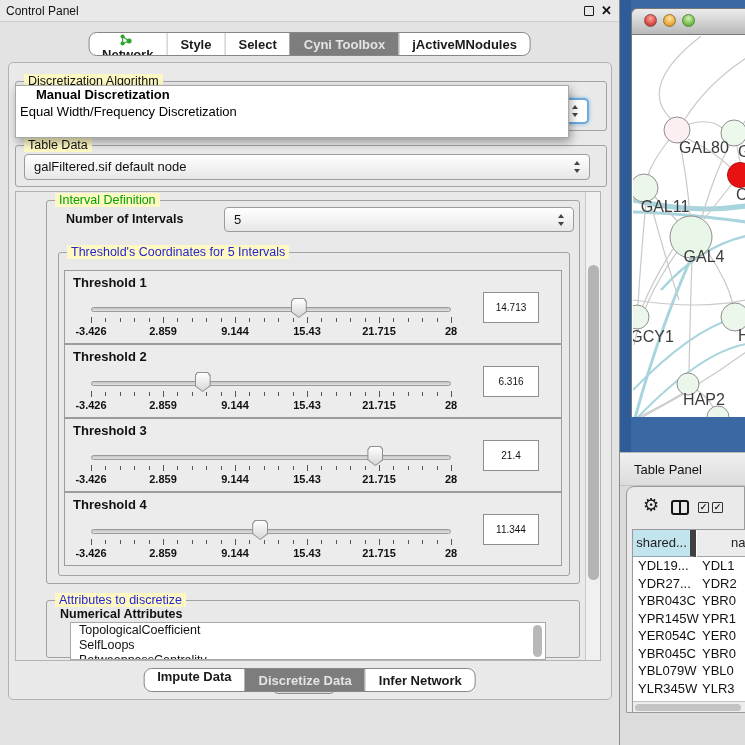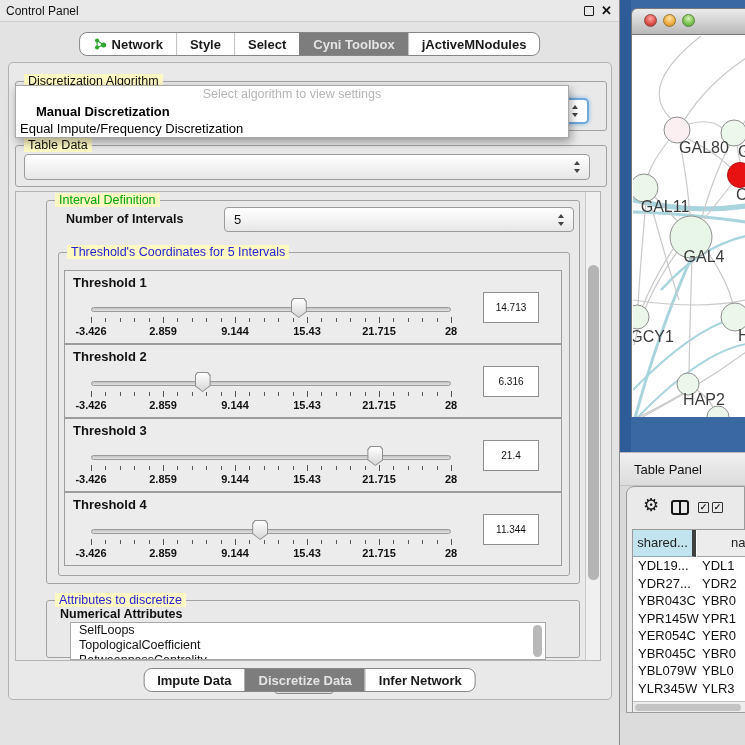--- a/index.html
+++ b/index.html
@@ -10,21 +10,21 @@
   .cp{position:absolute;left:0;top:0;width:620px;height:745px;background:#e3e3e3;border-right:1px solid #8a8a8a;}
   .cp-titlebar{position:absolute;left:0;top:0;width:100%;height:22px;background:#e9e9e9;border-bottom:1px solid #cdcdcd;}
   .cp-title{position:absolute;left:6px;top:0;line-height:22px;font-size:12px;color:#111;}
   .float-icon{position:absolute;left:584px;top:6px;width:10px;height:10px;border:1.5px solid #1a1a1a;border-radius:1px;cursor:pointer;}
   .close-icon{position:absolute;left:601px;top:3px;font-size:13px;font-weight:700;color:#111;cursor:pointer;}
 
   .tabbar{position:absolute;left:50%;transform:translateX(-50%);height:24px;display:flex;
     background:#fff;border:1px solid #868686;border-radius:8px;overflow:hidden;}
   .tab{display:flex;align-items:center;padding:0 13px;font-size:13px;font-weight:700;color:#1a1a1a;
     border-left:1px solid #c0c0c0;cursor:pointer;white-space:nowrap;}
-  .tab:first-child{border-left:none;}
+  .tab:first-child{border-left:none;flex-direction:column;}
   .tab.selected{background:#7d7d7d;color:#e4e4e4;border-left-color:#7d7d7d;}
   .tab .ticon{margin-right:5px;display:inline-flex;}
   #top-tabs{top:32px;}
   #bottom-tabs{top:668px;}
 
   .main{position:absolute;left:8px;top:62px;width:604px;height:638px;background:#e9e9e9;
     border:1px solid #b2b2b2;border-radius:5px;}
 
   .group{position:absolute;border:1px solid #a2a2a2;border-radius:3px;}
   .group-label{position:absolute;top:-8px;left:8px;background:#fef9c3;padding:0 4px;font-size:12.5px;color:#111;white-space:nowrap;}
@@ -92,21 +92,21 @@
   .tp-area{position:absolute;left:620px;top:486px;width:125px;height:259px;background:#dadada;}
   .tablewin{position:absolute;left:626px;top:486px;width:119px;height:227px;background:#eaeaea;
     border:1px solid #9a9a9a;border-radius:8px 0 0 0;}
   .gear-ic{position:absolute;left:16px;top:8px;font-size:18px;color:#1c1c1c;line-height:20px;cursor:pointer;}
   .col-ic{position:absolute;left:44px;top:13px;width:18px;height:15px;border:2px solid #151515;border-radius:3px;cursor:pointer;}
   .col-ic:after{content:"";position:absolute;left:6px;top:0;width:2px;height:11px;background:#151515;}
   .chk-ic{position:absolute;top:15px;width:11px;height:11px;border:1.5px solid #333;border-radius:1px;
     font-size:9px;font-weight:700;color:#222;text-align:center;line-height:9px;cursor:pointer;}
   .table{position:absolute;left:5px;top:42px;width:114px;height:184px;background:#fff;border:1px solid #9a9a9a;overflow:hidden;}
   .thead{position:absolute;left:0;top:0;width:100%;height:27px;}
-  .hcell1{position:absolute;left:0;top:0;width:63px;height:27px;background:#c2e4ef;border-right:4px solid #404040;
+  .hcell1{position:absolute;left:0;top:0;width:63px;height:27px;background:#c2e4ef;border-right:6px solid #404040;
     border-bottom:1px solid #8ea8b0;font-size:13px;color:#222;text-align:center;line-height:26px;cursor:pointer;}
   .hcell2{position:absolute;left:64px;top:0;width:60px;height:27px;background:#ececec;border-bottom:1px solid #a5a5a5;
     font-size:13px;color:#222;line-height:26px;padding-left:34px;cursor:pointer;}
   .trows{position:absolute;left:0;top:27px;width:100%;}
   .trow{position:relative;height:17.5px;cursor:pointer;}
   .tcell1{position:absolute;left:5px;top:0;font-size:13px;color:#111;line-height:17.5px;white-space:nowrap;}
   .tcell2{position:absolute;left:69px;top:0;font-size:13px;color:#111;line-height:17.5px;white-space:nowrap;}
   .hscroll{position:absolute;left:0;bottom:0;width:100%;height:11px;background:#ededed;border-top:1px solid #c0c0c0;}
   .hthumb{position:absolute;left:2px;top:2px;width:106px;height:7px;border-radius:4px;background:#c3c3c3;cursor:pointer;}
   .below-right{position:absolute;left:620px;top:713px;width:125px;height:32px;background:#dcdcdc;}
@@ -152,30 +152,30 @@
   <div class="main">
 
     <div class="group" style="left:6px;top:18px;width:592px;height:50px;">
       <div class="group-label">Discretization Algorithm</div>
     </div>
     <div class="focus-combo">
       <span class="spin"></span>
     </div>
 
     <div class="popup">
-      <div class="popup-hint">Select algorithm to view settings</div>
       <div id="popup-options">
           <div class="popup-opt em">Manual Discretization</div>
-          <div class="popup-opt">Equal Impute/Frequency Discretization</div>
+          <div class="popup-opt">Equal Width/Frequency Discretization</div>
         </div>
     </div>
 
     <div class="group" style="left:6px;top:82px;width:592px;height:42px;">
       <div class="group-label">Table Data</div>
       <div class="combo" style="left:8px;top:8px;width:566px;height:26px;">
+        <span class="combo-text" style="line-height:24px;">galFiltered.sif default node</span>
         <span class="spin"></span>
       </div>
     </div>
 
     <div class="scrollpane">
 
       <div class="group" style="left:30px;top:8px;width:534px;height:384px;">
         <div class="group-label green-label">Interval Definition</div>
       </div>
       <div style="position:absolute;left:50px;top:20px;font-size:12.5px;font-weight:700;color:#111;">Number of Intervals</div>
@@ -341,22 +341,22 @@
             <div class="th-value">11.344</div>
           </div>
         </div>
 
       <div class="group" style="left:30px;top:408px;width:534px;height:58px;">
         <div class="group-label blue-label">Attributes to discretize</div>
       </div>
       <div style="position:absolute;left:44px;top:415px;font-size:12.5px;font-weight:700;color:#111;">Numerical Attributes</div>
       <div class="attr-list" style="left:54px;top:430px;width:476px;height:38px;">
         <div id="attr-items">
+            <div class="attr-item">TopologicalCoefficient</div>
             <div class="attr-item">SelfLoops</div>
-            <div class="attr-item">TopologicalCoefficient</div>
             <div class="attr-item">BetweennessCentrality</div>
           </div>
         <div class="attr-scroll"></div>
       </div>
 
       <div class="vscroll">
         <div class="vthumb" style="top:73px;height:315px;"></div>
       </div>
     </div>
 

